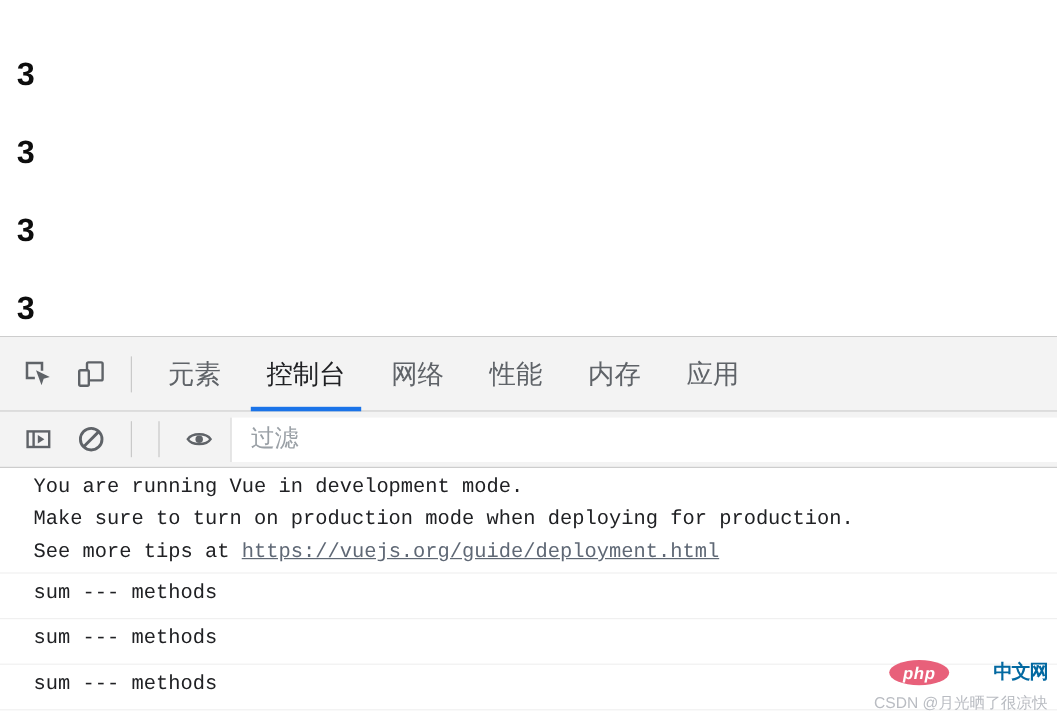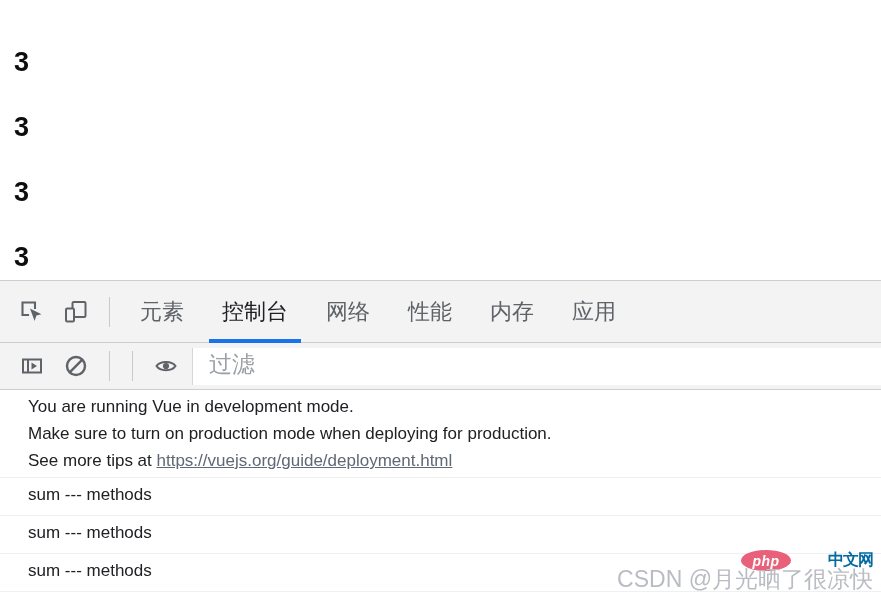--- a/index.html
+++ b/index.html
@@ -143,23 +143,23 @@
     border: none;
     border-left: 1px solid #d6d6d6;
     display: flex;
     align-items: center;
     padding-left: 14px;
   }
   .filter-box input {
     border: none;
     outline: none;
     width: 100%;
-    font-size: 23px;
+    font-size: 20px;
     color: #202124;
-    font-family: Liberation Mono, monospace;
+    font-family: Liberation Serif, serif;
     background: transparent;
   }
   .filter-box input::placeholder { color: #9aa0a6; }
 
   
   .console-list {
     height: 212px;
     overflow: hidden;
     background: #ffffff;
   }
@@ -168,42 +168,42 @@
     border-bottom: 1px solid #f0f0f0;
     min-height: 38px;
     padding: 3px 0 3px 0;
   }
   .msg-gutter {
     width: 28px;
     flex: 0 0 28px;
   }
   .msg-body {
     flex: 1 1 auto;
-    font-family: Liberation Sans, sans-serif;
+    font-family: Liberation Mono, monospace;
     font-size: 17px;
     line-height: 27px;
     color: #202124;
     white-space: pre-wrap;
   }
   .msg-link {
     color: #5f6875;
     text-decoration: underline;
   }
 
   
   .watermark {
     position: absolute;
     right: 8px;
     bottom: 6px;
     display: flex;
     align-items: flex-end;
     pointer-events: none;
   }
   .wm-text {
-    font-size: 23px;
+    font-size: 13px;
     color: #b9bcc2;
     font-family: "Liberation Sans", sans-serif;
     white-space: nowrap;
   }
   .php-logo {
     position: absolute;
     right: 8px;
     bottom: 30px;
     display: flex;
     align-items: center;

